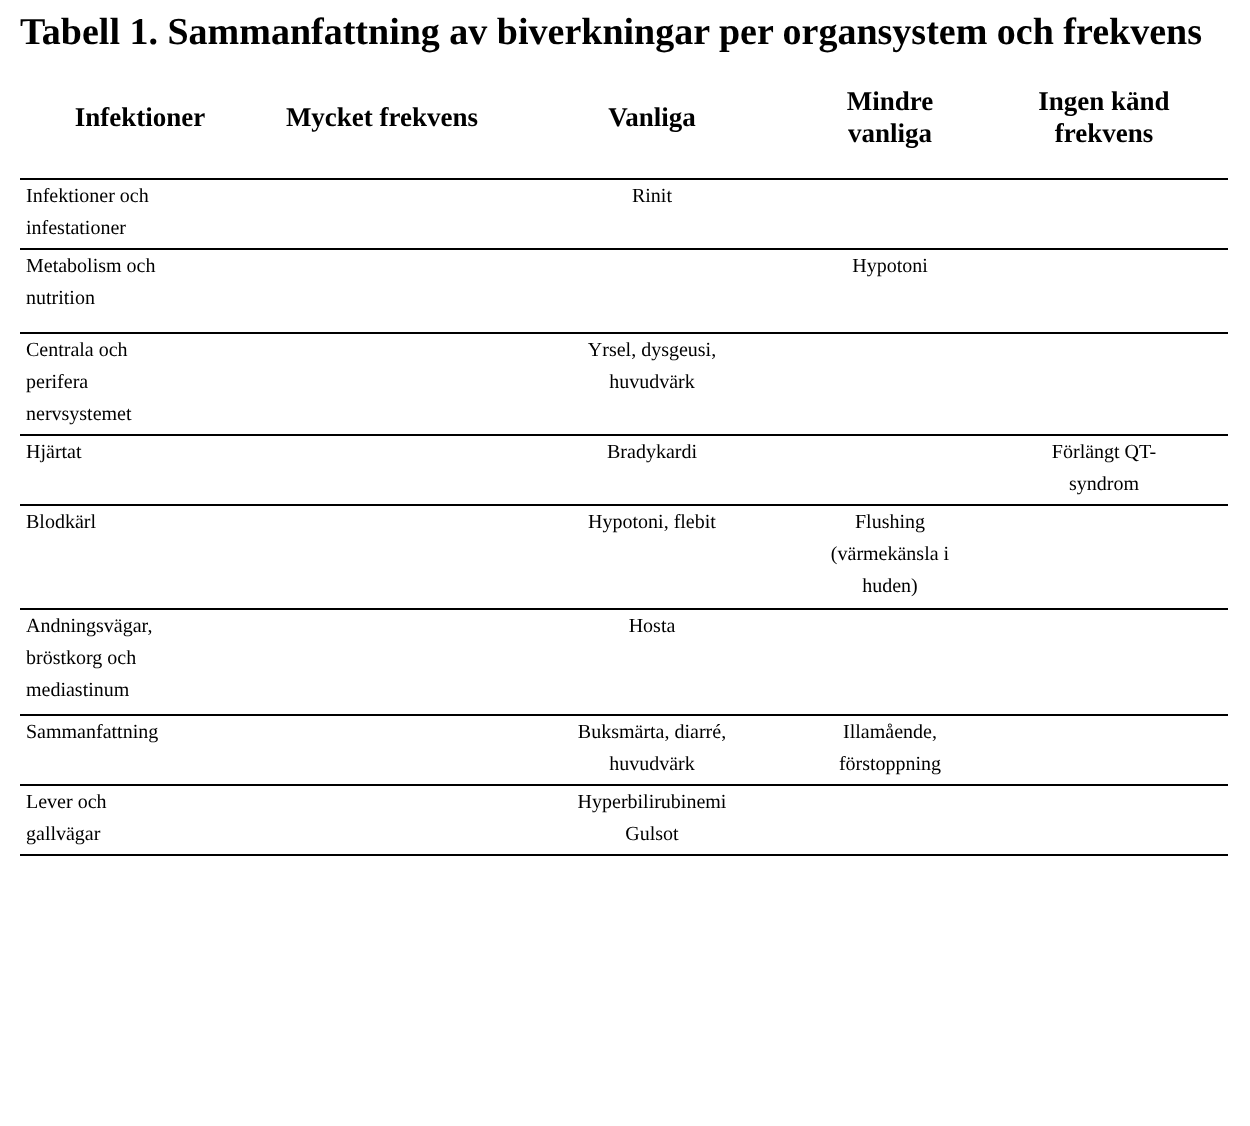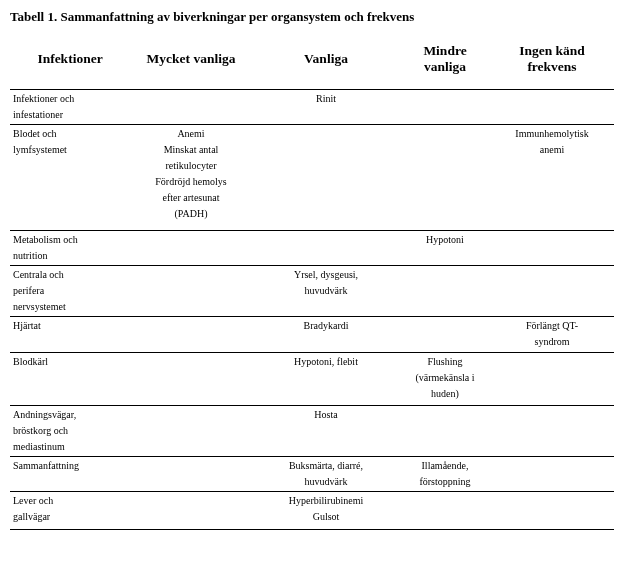--- a/index.html
+++ b/index.html
@@ -12,21 +12,21 @@
     height: 563px;
     overflow: hidden;
     font-family: "Liberation Serif", serif;
     color: #000000;
   }
   .page {
     padding: 8px 10px 0 10px;
     box-sizing: border-box;
   }
   .doc-title {
-    font-size: 13px;
+    font-size: 19px;
     font-weight: 700;
     line-height: 17px;
     margin: 0 0 10px 0;
   }
   table.adverse-table {
     border-collapse: collapse;
     width: 604px;
     table-layout: fixed;
   }
   .adverse-table col.c1 { width: 120px; }
@@ -75,49 +75,35 @@
     <colgroup>
       <col class="c1">
         <col class="c2">
         <col class="c3">
         <col class="c4">
         <col class="c5">
     </colgroup>
     <thead>
       <tr>
         <th>Infektioner</th>
-        <th>Mycket vanliga</th>
+        <th>Mycket frekvens</th>
         <th>Vanliga</th>
         <th>Mindre vanliga</th>
         <th>Ingen känd
 frekvens</th>
       </tr>
     </thead>
     <tbody>
         <tr>
           <td class="organ-col">Infektioner och
 infestationer</td>
           <td></td>
           <td>Rinit</td>
           <td></td>
           <td></td>
-        </tr>
-        <tr>
-          <td class="organ-col">Blodet och
-lymfsystemet</td>
-          <td>Anemi
-Minskat antal
-retikulocyter
-Fördröjd hemolys
-efter artesunat
-(PADH)</td>
-          <td></td>
-          <td></td>
-          <td>Immunhemolytisk
-anemi</td>
         </tr>
         <tr>
           <td class="organ-col">Metabolism och
 nutrition</td>
           <td></td>
           <td></td>
           <td>Hypotoni</td>
           <td></td>
         </tr>
         <tr>

